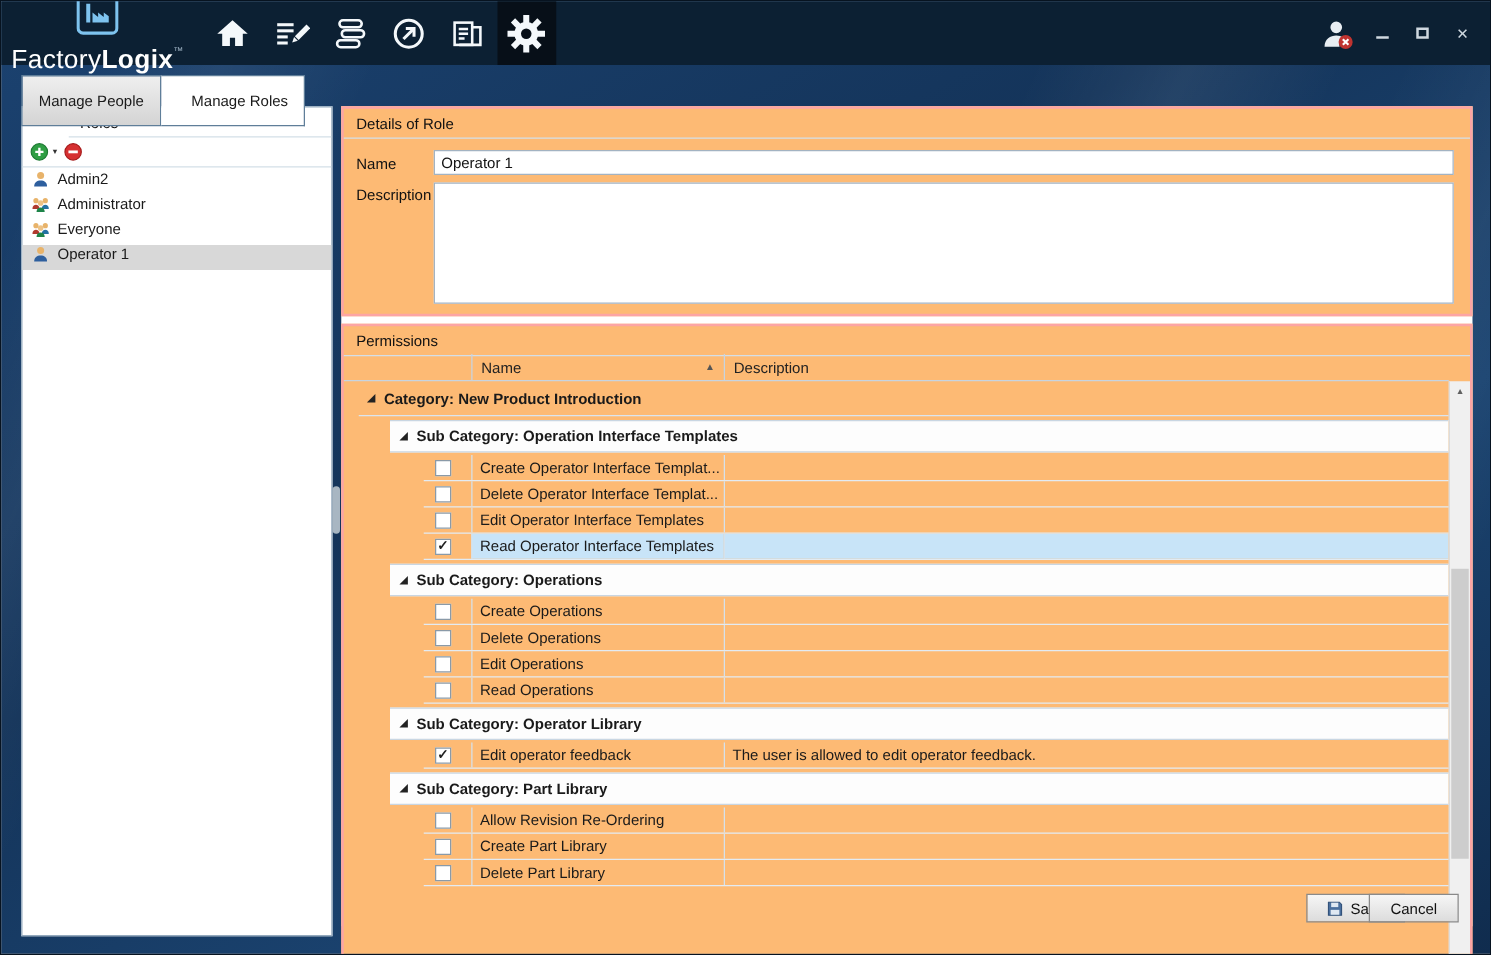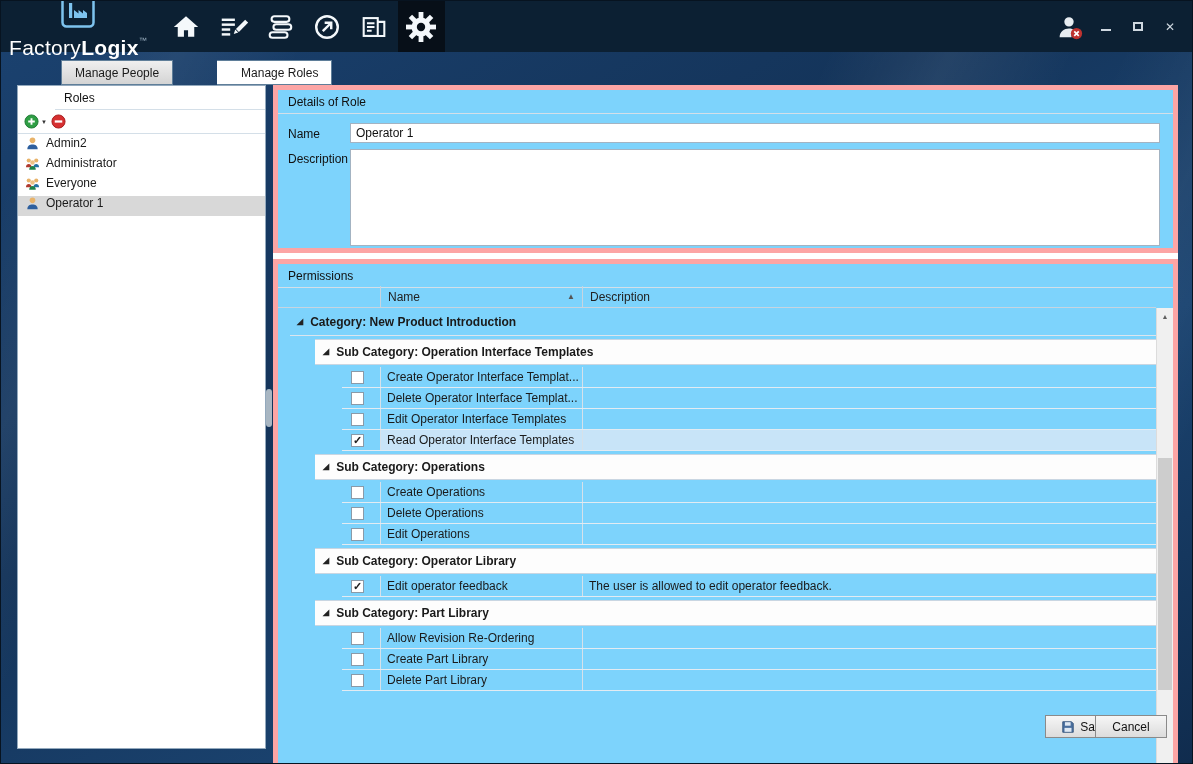--- a/index.html
+++ b/index.html
@@ -27,42 +27,42 @@
   .nav-btn { width:47px; height:51px; display:flex; align-items:center; justify-content:center; cursor:pointer; }
   .nav-btn.active { background:#070f18; }
   .tb-right { margin-left:auto; display:flex; align-items:center; gap:12px; padding-right:12px; }
   .win-ctl { color:#cfd8e0; width:20px; height:16px; display:flex; align-items:center; justify-content:center;
     font-size:12px; cursor:pointer; }
   .min-glyph { display:inline-block; width:10px; height:2px; background:#cfd8e0; margin-top:6px; }
   .max-glyph { display:inline-block; width:10px; height:9px; border:2px solid #cfd8e0; }
 
   
   .tabs { position:absolute; left:16px; top:59px; display:flex; z-index:5; }
-  .tab { height:25px; display:flex; align-items:center; padding:0 13px; font-size:12px; cursor:pointer;
-    background:linear-gradient(#efefef,#d4d4d4); border:1px solid #5f7e99; color:#1a1a1a;margin-left:44px; }
+  .tab { height:41px; display:flex; align-items:center; padding:0 13px; font-size:12px; cursor:pointer;
+    background:linear-gradient(#efefef,#d4d4d4); border:1px solid #5f7e99; color:#1a1a1a; }
   .tab + .tab { border-left:none;padding-left:24px; }
   .tab.active { background:#ffffff; }
 
   
   .left-panel { position:absolute; left:16px; top:84px; width:249px; height:664px;
     background:#fff; border:1px solid #93a9bd; z-index:3; }
   .panel-title { padding:5px 9px 4px; border-bottom:1px solid #d4dfe8; font-size:12px; color:#111;margin-left:37px; }
   .roles-toolbar { display:flex; align-items:center; gap:4px; padding:4px 6px; border-bottom:1px solid #d4dfe8; }
   .tool-btn { display:flex; align-items:center; cursor:pointer; }
   .drop-caret { font-size:6px; color:#333; margin-left:2px; }
   .roles-list { padding-top:2px; }
   .role-item { display:flex; align-items:flex-start; gap:6px; height:20px; padding-left:7px; cursor:pointer; }
   .role-item.selected { background:#d8d8d8; }
   .role-item svg { flex:0 0 auto; }
 
   .splitter { position:absolute; left:265px; top:388px; width:6px; height:38px;
     background:#a8b6c2; border-radius:3px; z-index:4; }
 
   .right-area { position:absolute; left:272px; top:84px; width:905px; height:656px; background:#fff; z-index:3; }
-  .group-box { position:absolute; border:5px solid #fca5a5; background:#7dd3fc; }
+  .group-box { position:absolute; border:2px solid #fca5a5; background:#fdba74; }
   .details-box { left:0; top:0; width:905px; height:168px; }
   .perm-box { left:0; top:174px; width:905px; height:569px; }
   .box-title { padding:5px 10px 4px; border-bottom:1px solid #d4dfe8; font-size:12px; color:#111; }
 
   .field-label { position:absolute; left:10px; font-size:12px; color:#111; }
   .name-label { top:37px; } .desc-label { top:62px; }
   .text-input { position:absolute; left:72px; right:13px; height:20px; border:1px solid #a3b3c2;
     padding:0 5px; font:12px "Liberation Sans", sans-serif; color:#111; background:#fff; outline:none; }
   .name-input { top:33px; }
   textarea.text-input { top:59px; height:97px; resize:none; }
@@ -344,20 +344,27 @@
               <div class="name-cell">Delete Operations</div>
               <div class="desc-cell"></div>
             </div>
             <div class="row-item">
               <div class="cb-cell">
                 <span class="checkbox"></span>
               </div>
               <div class="name-cell">Edit Operations</div>
               <div class="desc-cell"></div>
             </div>
+            <div class="row-item">
+              <div class="cb-cell">
+                <span class="checkbox"></span>
+              </div>
+              <div class="name-cell">Read Operations</div>
+              <div class="desc-cell"></div>
+            </div>
             <div class="row-sub">
               <span class="tri">◢</span>
               <span>Sub Category: Operator Library</span>
             </div>
             <div class="row-item">
               <div class="cb-cell">
                 <span class="checkbox">✓</span>
               </div>
               <div class="name-cell">Edit operator feedback</div>
               <div class="desc-cell">The user is allowed to edit operator feedback.</div>

